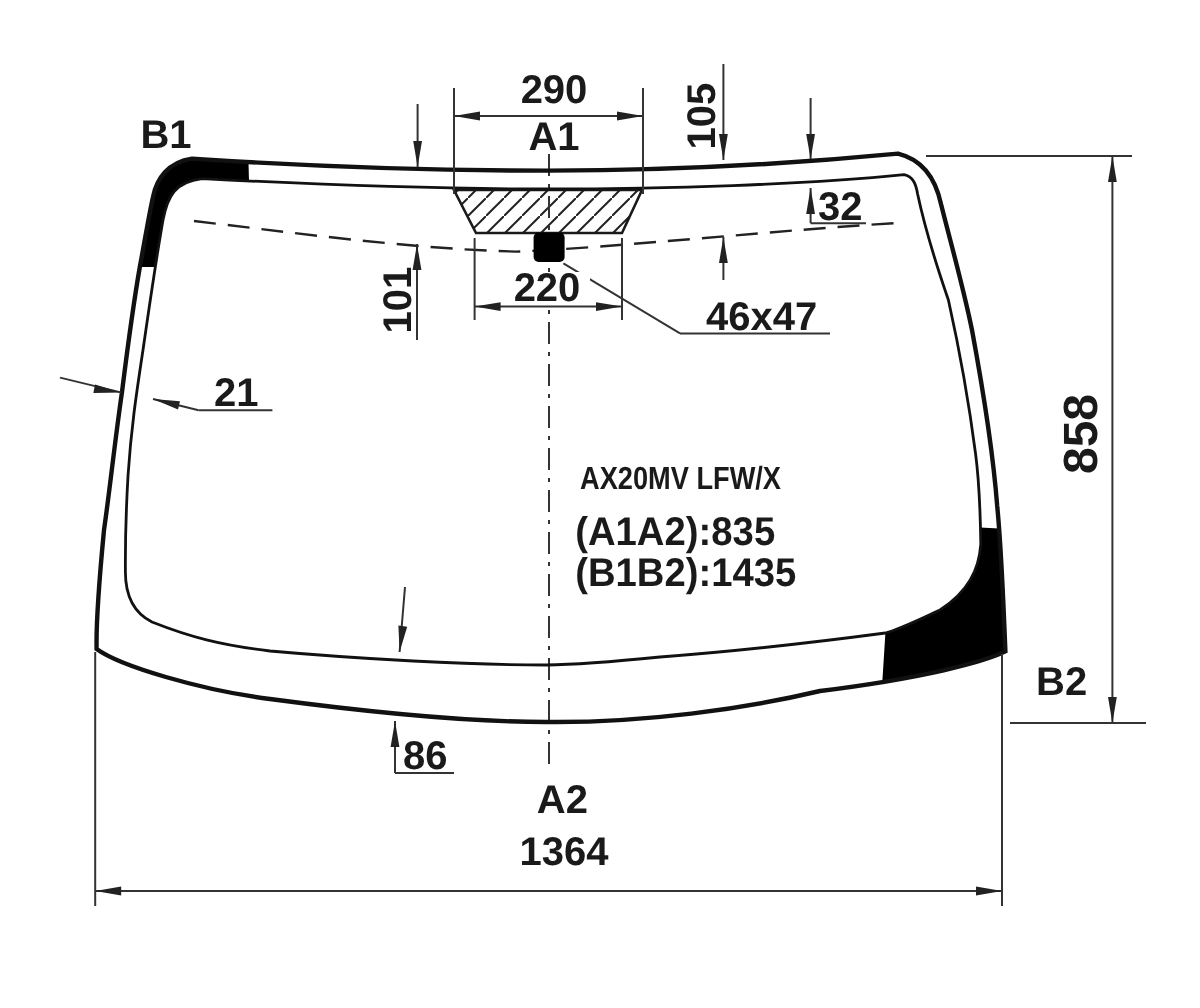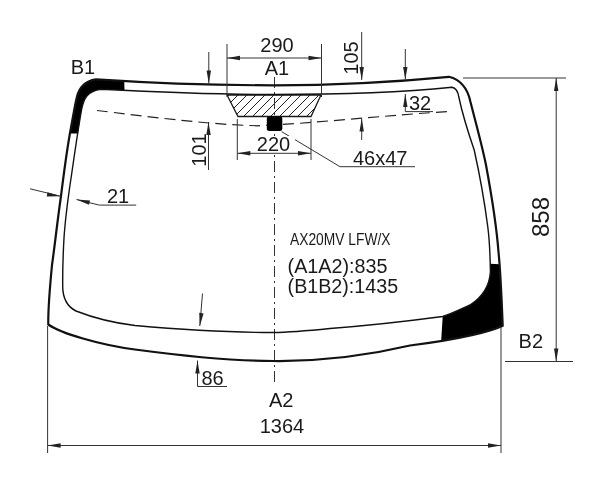--- a/index.html
+++ b/index.html
@@ -1,16 +1,16 @@
 <!DOCTYPE html>
 <html><head>
 <meta charset="utf-8">
 <style>
   html,body{margin:0;padding:0;background:#ffffff;}
-  .page{width:600px;height:504px;position:relative;background:#eab308;overflow:hidden;}
+  .page{width:600px;height:504px;position:relative;background:#eab308;overflow:hidden;font-weight:bold;}
   text{font-family:"Liberation Sans",sans-serif;fill:#1a1a1a;}
 </style>
 </head>
 <body>
 <div class="page">
 <svg width="600" height="504" viewBox="0 0 600 504" xmlns="http://www.w3.org/2000/svg">
 <defs>
   <pattern id="hatch" width="9" height="9" patternUnits="userSpaceOnUse">
     <line x1="0" y1="9" x2="9" y2="0" stroke="#222" stroke-width="1"></line>
   </pattern>

